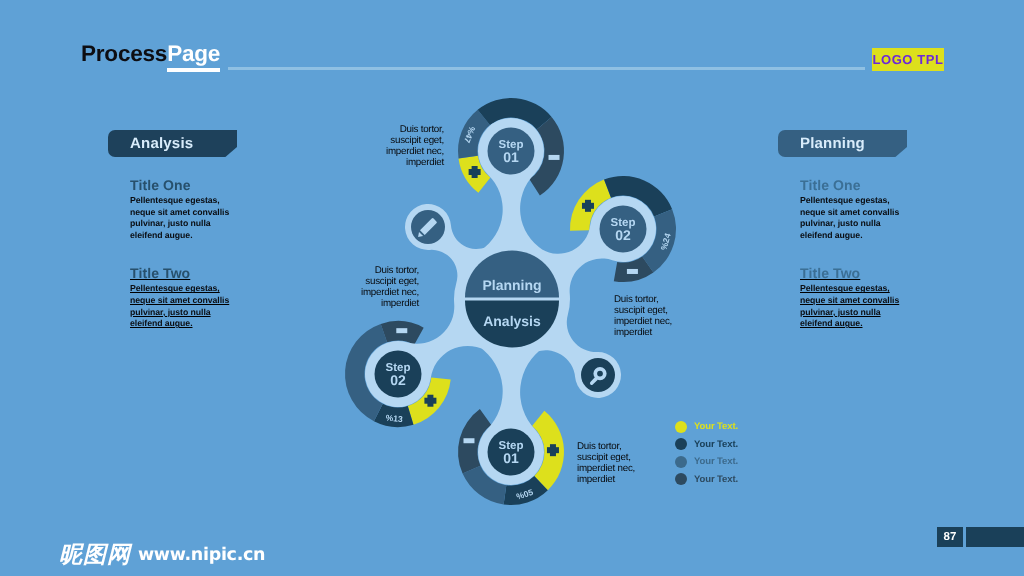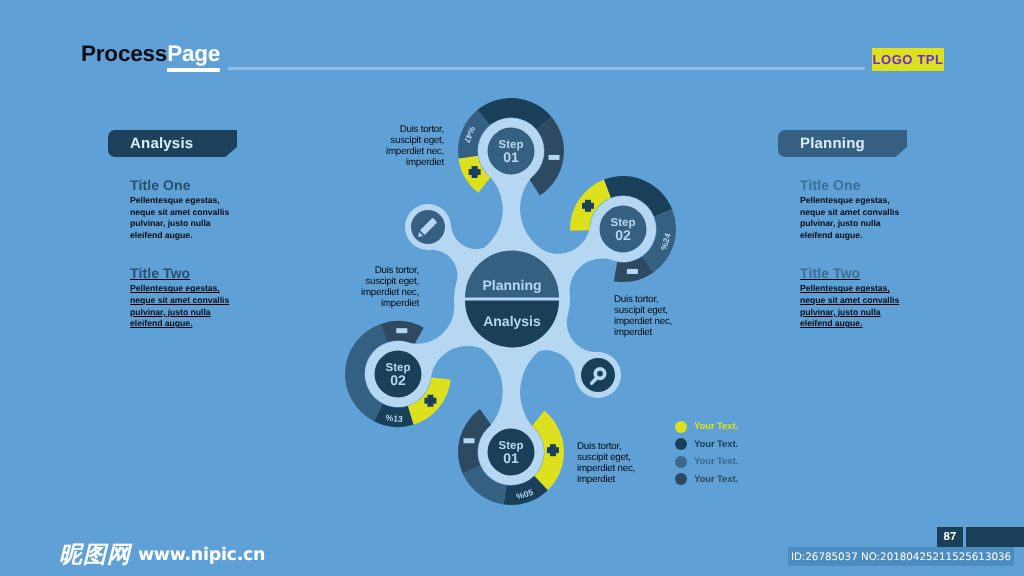--- a/index.html
+++ b/index.html
@@ -217,15 +217,14 @@
         <span class="lbl" style="color: rgb(45, 74, 96);">Your Text.</span>
       </div>
     </div>
 
   <div class="wm">
     <span class="cn">昵图网</span>
     <span class="url">www.nipic.cn</span>
   </div>
   <div class="pgnum">87</div>
   <div class="pgbar"></div>
-  <div class="idbar">ID:26785037 NO:20180425211525613036</div>
 
 </div>
 
 </body></html>

